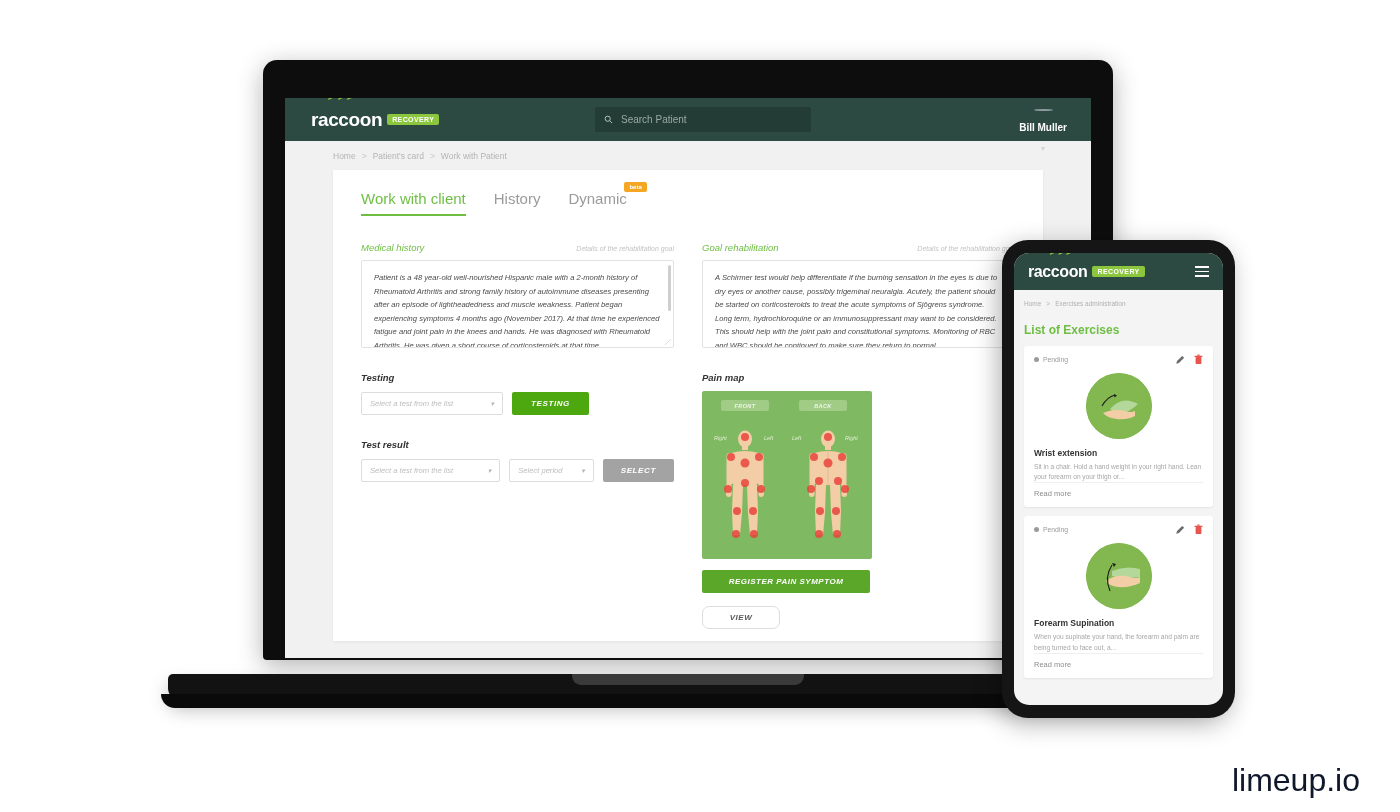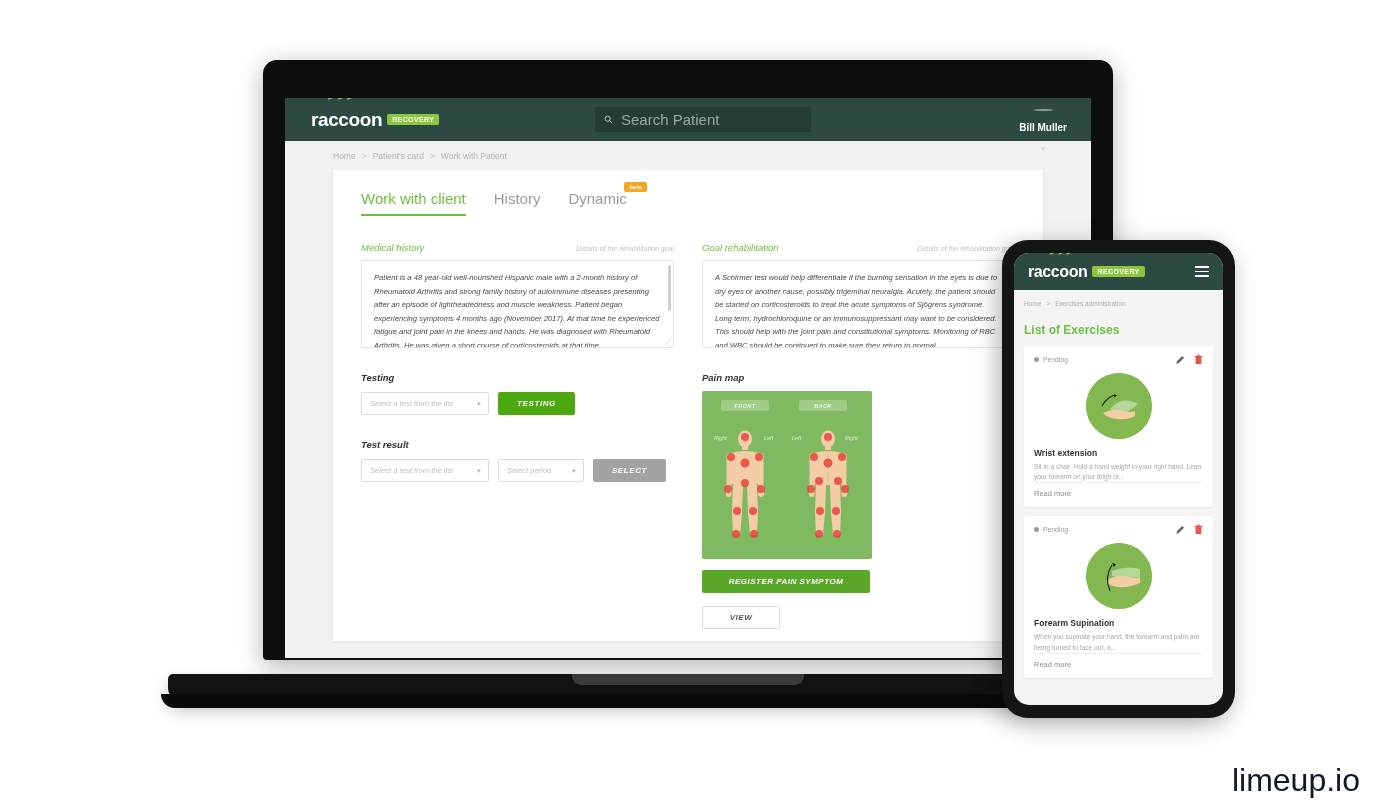--- a/index.html
+++ b/index.html
@@ -52,21 +52,21 @@
     letter-spacing:.4px; padding:2px 5px 2px 5px; border-radius:2px;
     margin-left:2px;
   }
   .racc-ears { position:absolute; left:41px; top:-5px; width:30px; height:8px; }
 
   .search-wrap { position:absolute; left:310px; top:9px; width:216px; height:25px; }
   .search-box {
     width:100%; height:100%; background:#233d36; border-radius:2px;
     display:flex; align-items:center; padding:0 9px; gap:8px;
   }
-  .search-ph { color:#9aa8a3; font-size:15px; }
+  .search-ph { color:#9aa8a3; font-size:10px; }
   .hdr-right {
     position:absolute; right:24px; top:0; height:43px;
     display:flex; align-items:center; gap:11px;flex-direction:column;
   }
   .avatar {
     width:19px; height:19px; border-radius:50%;
     background:linear-gradient(160deg,#7d8b93 10%,#4a565e 60%,#2e3840 100%);
     border:1px solid #8f9ba2; position:relative; overflow:hidden;
   }
   .avatar::after{
@@ -122,21 +122,21 @@
     background:linear-gradient(135deg,transparent 45%,#ddd 45%,#ddd 55%,transparent 55%);
   }
 
   .field-label { font-size:9.5px; color:#333; font-weight:700; margin-top:24px; }
   .row { display:flex; gap:9px; margin-top:9px; align-items:center; }
   .select {
     height:23px; border:1px solid #dcdcdc; border-radius:2px; background:#fff;
     display:flex; align-items:center; justify-content:space-between;
     padding:0 8px; font-size:7.6px; color:#bdbdbd;
   }
-  .select.wide { width:128px; }
+  .select.wide { width:142px; }
   .select.narrow { width:86px; }
   .sel-caret { color:#b5b5b5; font-size:7px; margin-left:6px; }
   .btn {
     height:23px; display:flex; align-items:center; justify-content:center;
     font-size:8px; font-weight:700; letter-spacing:.6px; color:#fff;
     border-radius:2px; cursor:pointer;
   }
   .btn-green { background:#4ca80e; width:77px; }
   .btn-grey { background:#a3a3a3; width:73px; }
 
@@ -155,21 +155,21 @@
 
   .btn-register {
     margin-top:11px; width:168px; height:23px; background:#5aa72a;
     color:#fff; font-size:8px; font-weight:700; letter-spacing:.5px;
     display:flex; align-items:center; justify-content:center; border-radius:2px;
   }
   .btn-view {
     margin-top:13px; width:78px; height:23px; background:#fff;
     border:1px solid #ddd; color:#5a5a5a; font-size:8px; font-weight:700;
     letter-spacing:.5px; display:flex; align-items:center; justify-content:center;
-    border-radius:2px;
+    border-radius:7px;
   }
   .cursor { position:absolute; left:853px; top:562px; width:13px; height:16px; }
 
   
   .phone {
     position:absolute; left:1002px; top:240px; width:233px; height:478px;
     background:#151515; border-radius:26px;
     box-shadow: -4px 6px 24px rgba(0,0,0,.30);
   }
   .phone-screen {

